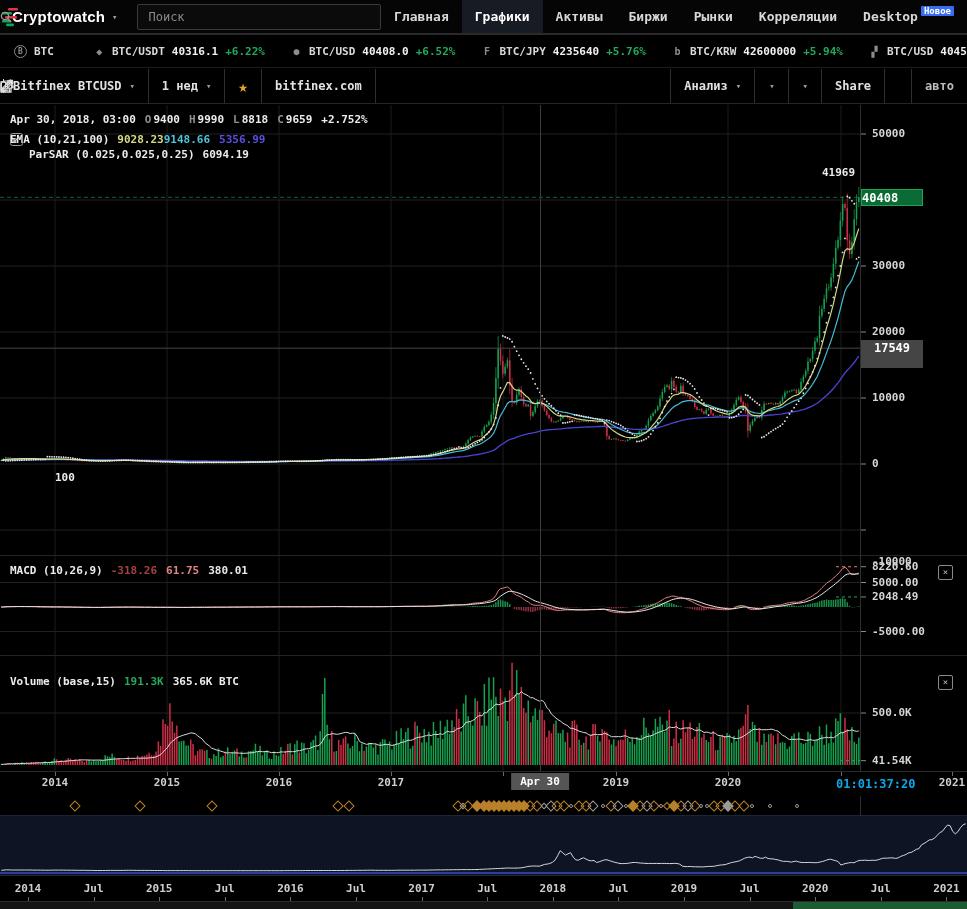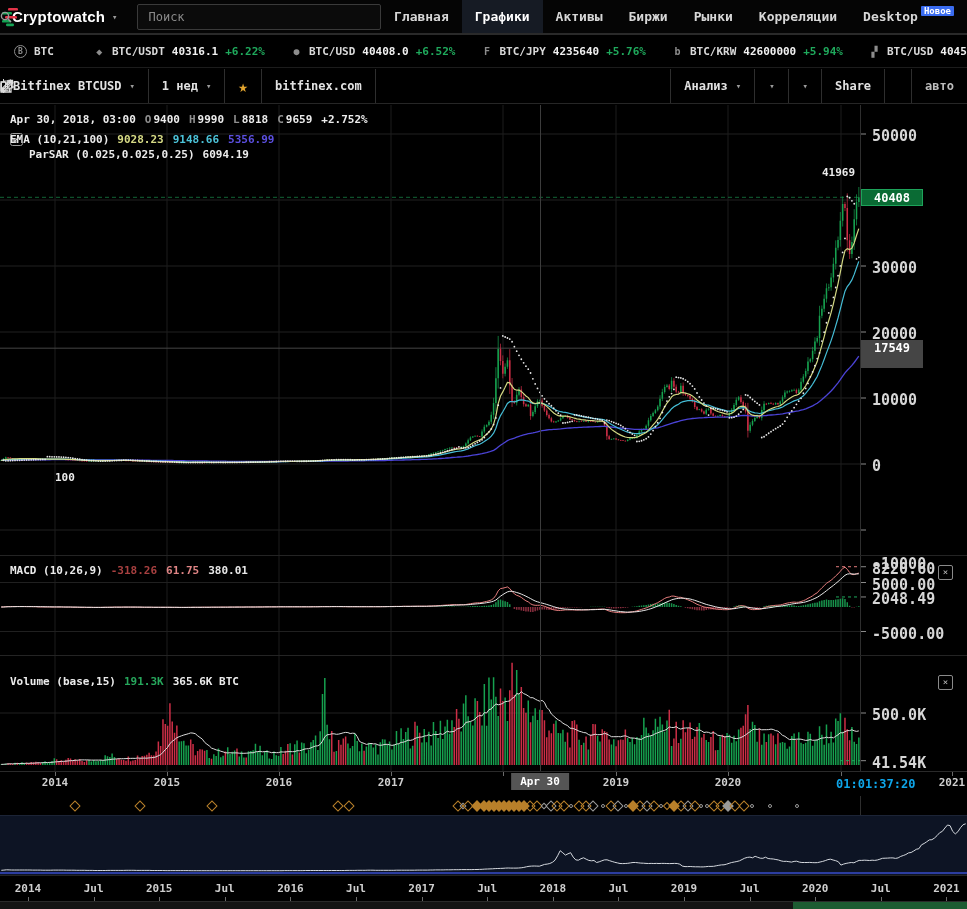--- a/index.html
+++ b/index.html
@@ -38,27 +38,27 @@
         color:#e2e2e2;cursor:pointer;white-space:nowrap;}
   .tbtn .chev{margin-left:1px;}
   .bl{border-left:1px solid #2e2e2e;} .br{border-right:1px solid #2e2e2e;}
   .star{color:#e2a42e;font-size:16px;}
   .muted{color:#bdbdbd;}
   .tool-spacer{flex:1;}
   
   svg{position:absolute;left:0;display:block;}
   .hsep{position:absolute;left:0;width:967px;height:1px;background:#242424;}
   .vborder{position:absolute;top:105px;left:860px;width:1px;height:711px;background:#2e2e2e;}
-  .axis-label{position:absolute;left:872px;font-size:15px;font-weight:bold;color:#d6d6d6;}
+  .axis-label{position:absolute;left:872px;font-size:11px;font-weight:bold;color:#d6d6d6;}
   .ohlc{position:absolute;left:10px;top:113px;font-size:11px;font-weight:bold;color:#ececec;
         display:flex;gap:9px;}
   .ohlc .k{color:#8f8f8f;margin-right:2px;}
   .indrow{position:absolute;font-size:11px;font-weight:bold;display:flex;gap:8px;align-items:center;}
   .price-badge{position:absolute;left:861px;width:62px;height:17px;background:#0a6b34;
-        border:1px solid #1da35a;color:#fff;font-size:12px;font-weight:bold;text-align:center;
+        border:1px solid #1da35a;color:#fff;font-size:12px;font-weight:bold;
         line-height:16px;box-sizing:border-box;}
   .gray-badge{position:absolute;left:861px;width:62px;height:28px;background:#454545;color:#fff;
         font-size:12px;font-weight:bold;text-align:center;line-height:16px;}
   .annot{position:absolute;font-size:11px;font-weight:bold;color:#ececec;}
   .closebox{position:absolute;left:938px;width:13px;height:13px;border:1px solid #8a8a8a;
         border-radius:2px;color:#bdbdbd;font-size:9px;line-height:12px;text-align:center;cursor:pointer;}
   .crossv{position:absolute;top:105px;left:540px;width:1px;height:666px;background:#3c3c3c;}
   
   .taxis{position:absolute;left:0;top:771px;width:967px;height:25px;background:#000;
          border-top:1px solid #2a2a2a;box-sizing:border-box;}
@@ -679,21 +679,21 @@
     <span><span class="k">L</span><span>8818</span></span>
     <span><span class="k">C</span><span>9659</span></span>
     <span>+2.752%</span>
   </div>
   <div class="indrow" style="left:10px;top:133px">
     <svg class="icon-svg" width="13" height="13" viewBox="0 0 13 13">
       <rect x="0.5" y="0.5" width="12" height="12" rx="2" fill="none" stroke="#9a9a9a"></rect>
       <path d="M9 4L4 9M4 5.5V9h3.5" fill="none" stroke="#cfcfcf" stroke-width="1.2"></path>
     </svg>
     <span style="color:#ececec">EMA (10,21,100)</span>
-    <span id="ema-values"><span style="color: rgb(214, 218, 133); margin-right: 9px;">9028.23</span><span style="color: rgb(76, 196, 218); margin-right: 9px;">9148.66</span><span style="color: rgb(91, 79, 224); margin-right: 9px;">5356.99</span></span>
+    <span id="ema-values"><span style="color: rgb(214, 218, 133); ">9028.23</span><span style="color: rgb(76, 196, 218); margin-right: 9px;">9148.66</span><span style="color: rgb(91, 79, 224); margin-right: 9px;">5356.99</span></span>
   </div>
   <div class="indrow" style="left:29px;top:148px">
     <span style="color:#ececec">ParSAR (0.025,0.025,0.25)</span>
     <span style="color:#ececec">6094.19</span>
   </div>
 
   <div class="price-badge" style="top:189px">40408</div>
   <div class="gray-badge" style="top:340px">17549</div>
   <div class="annot" style="left:822px;top:166px">41969</div>
   <div class="annot" style="left:55px;top:471px">100</div>

